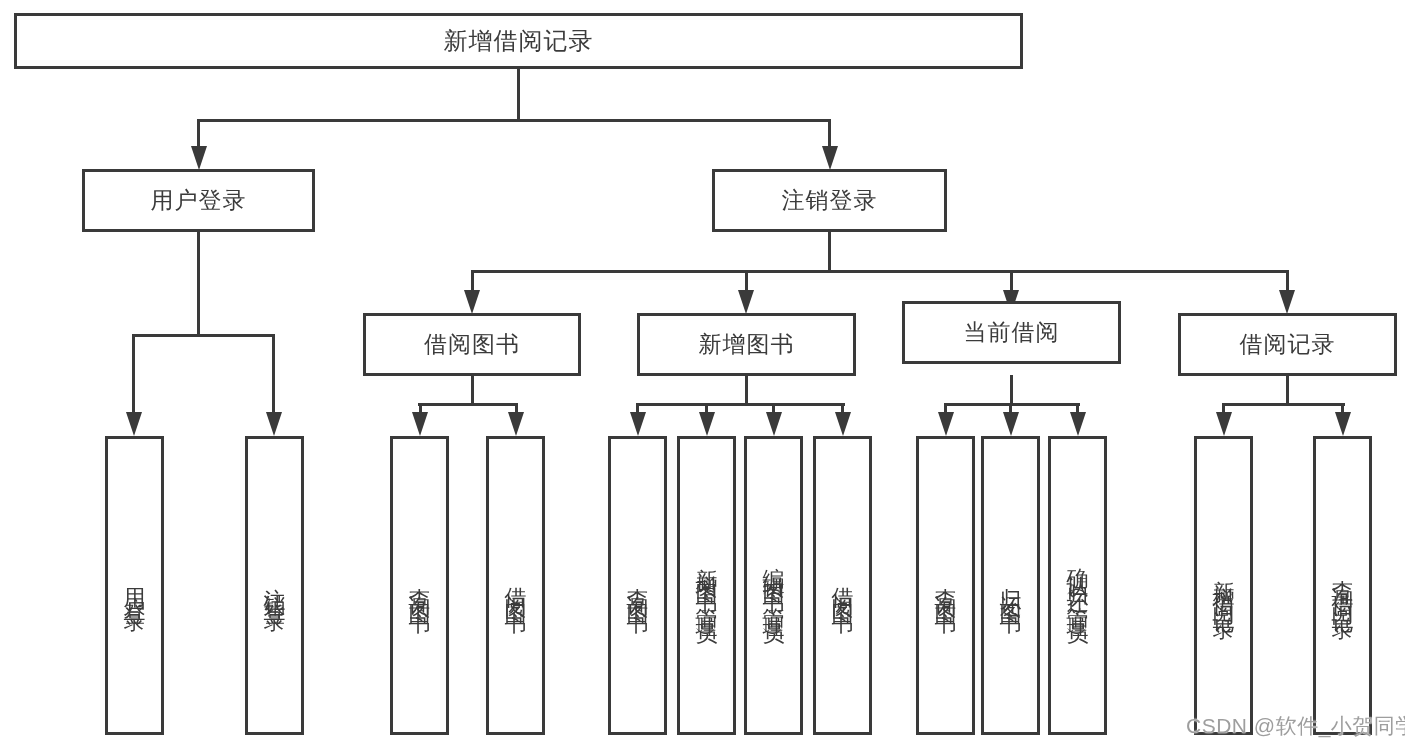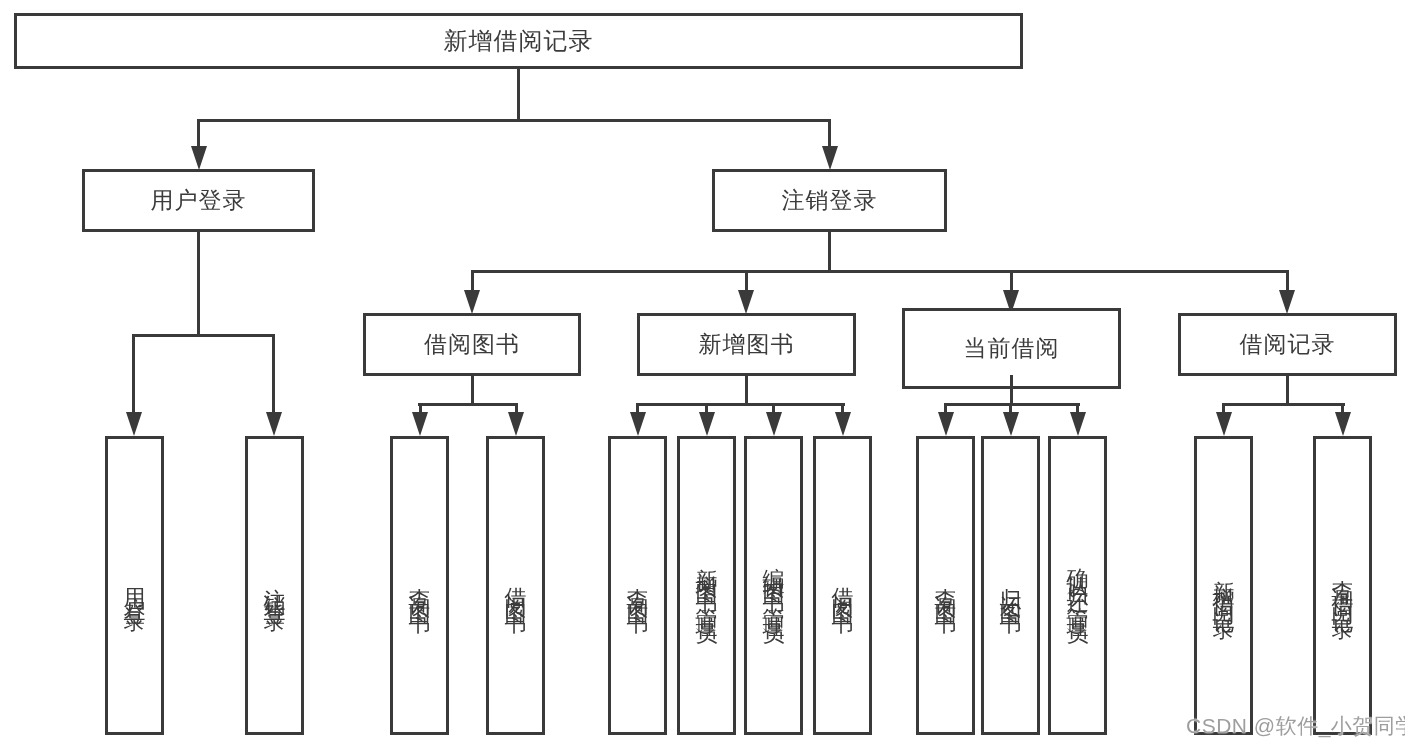--- a/index.html
+++ b/index.html
@@ -92,21 +92,21 @@
   <div class="arrow" style="left:1003px;top:290px"></div>
   <div class="vline" style="left:1286px;top:270px;height:22px"></div>
   <div class="arrow" style="left:1279px;top:290px"></div>
 
   <div class="node hnode" style="left:363px;top:313px;width:218px;height:63px">
     <span>借阅图书</span>
   </div>
   <div class="node hnode" style="left:637px;top:313px;width:219px;height:63px">
     <span>新增图书</span>
   </div>
-  <div class="node hnode" style="left:902px;top:308px;width:219px;height:81px">
+  <div class="node hnode" style="left:902px;top:301px;width:219px;height:63px">
     <span>当前借阅</span>
   </div>
   <div class="node hnode" style="left:1178px;top:313px;width:219px;height:63px">
     <span>借阅记录</span>
   </div>
 
   <div class="vline" style="left:471px;top:375px;height:31px"></div>
   <div class="hline" style="left:418px;top:403px;width:100px"></div>
   <div class="vline" style="left:419px;top:403px;height:11px"></div>
   <div class="arrow" style="left:412px;top:412px"></div>

